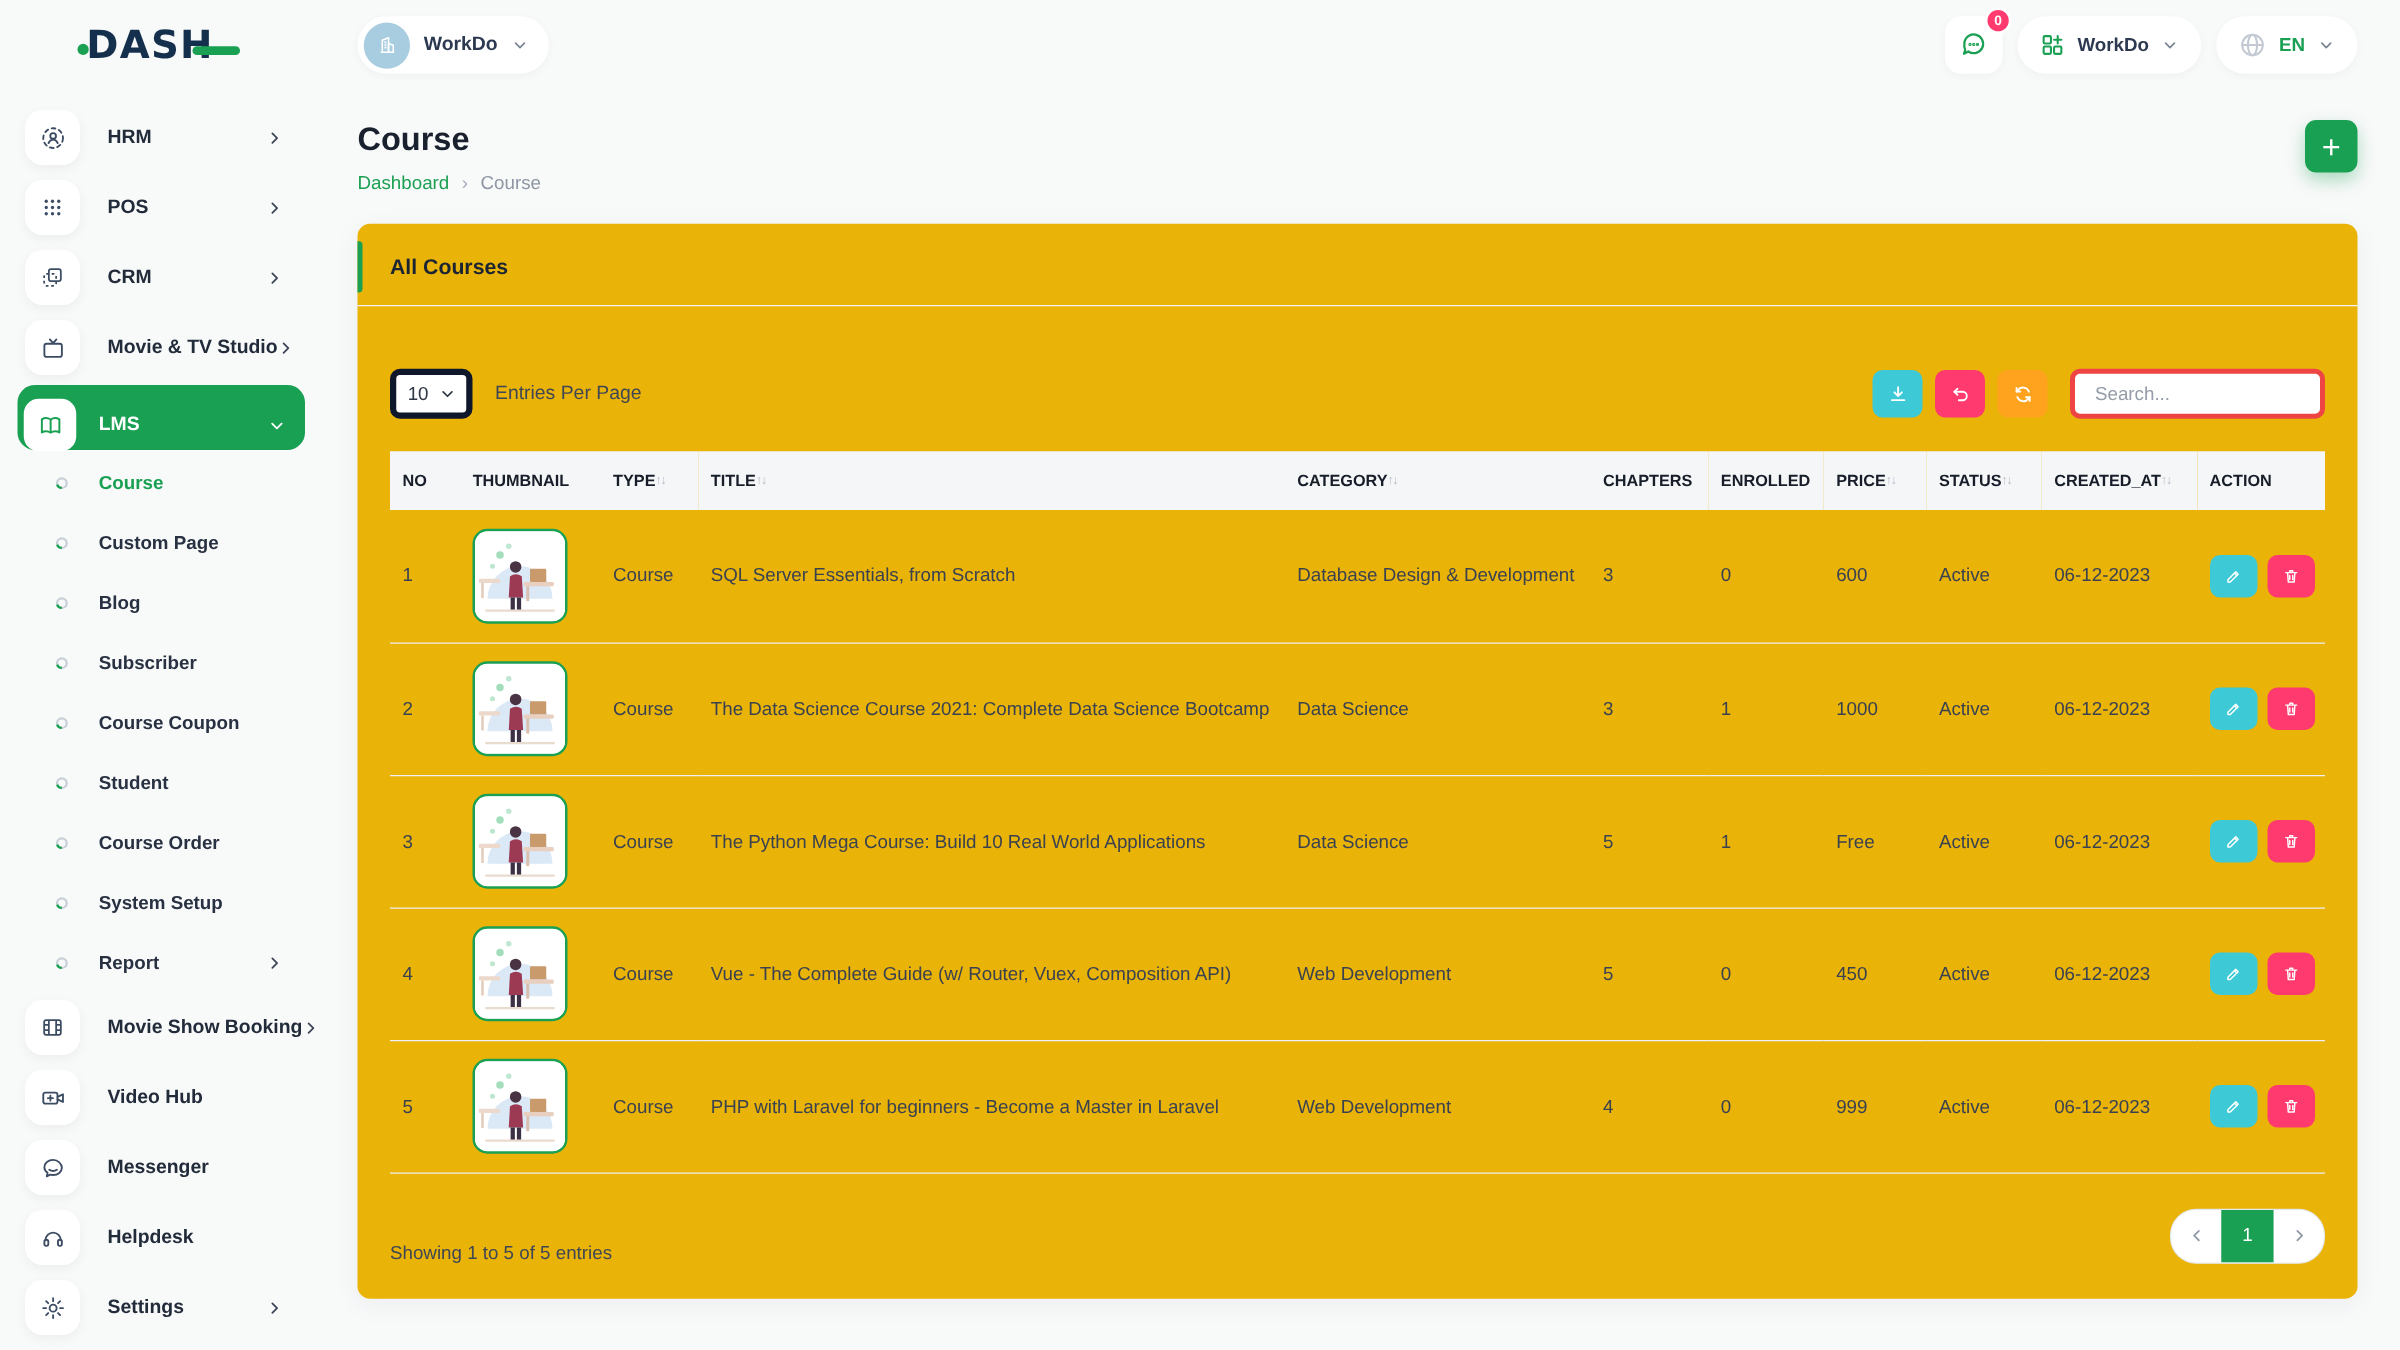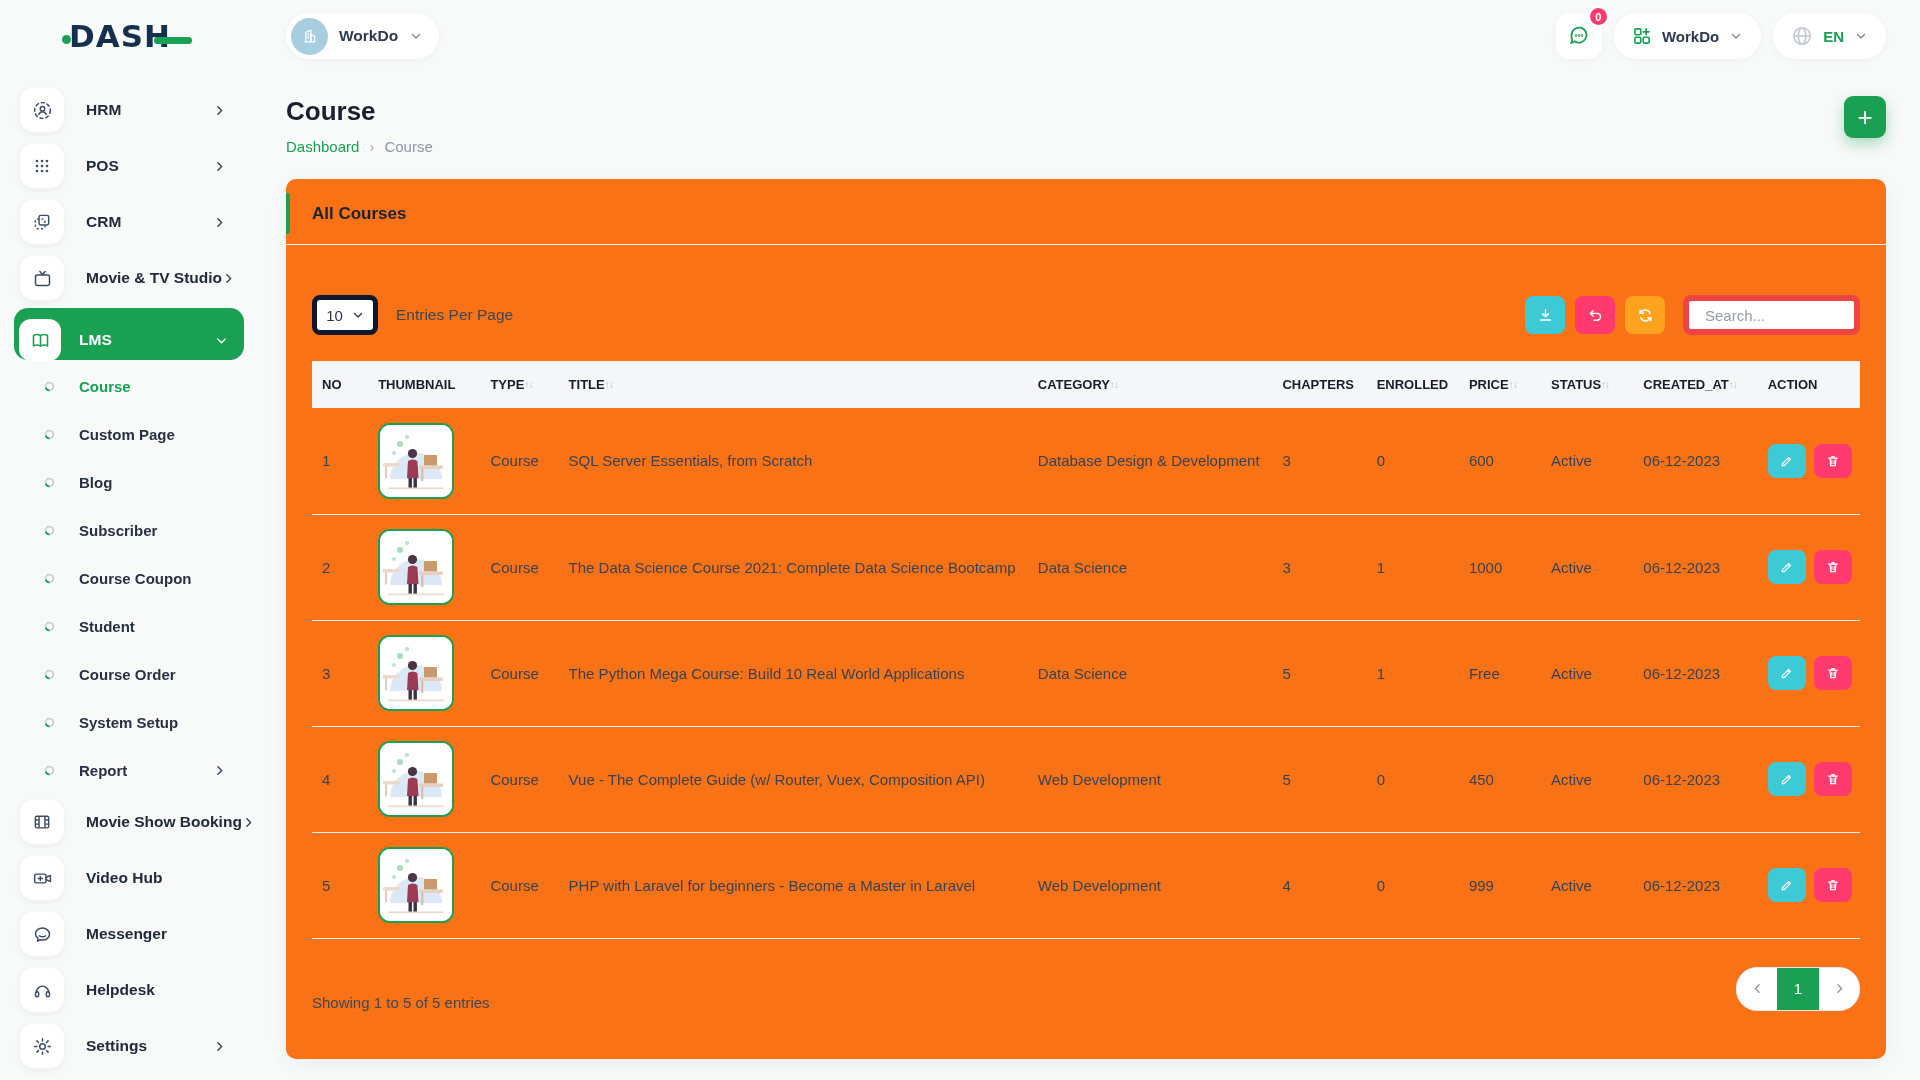--- a/index.html
+++ b/index.html
@@ -39,36 +39,36 @@
   
   .main{flex:1;padding:24px 34px 0 16px;min-width:0}
   .page-head{display:flex;justify-content:space-between;align-items:flex-start}
   .page-title{font-size:26px;font-weight:700;color:#19202e}
   .breadcrumb{margin-top:11px;font-size:15px;display:flex;gap:10px;align-items:center}
   .breadcrumb a{color:#1aa053;text-decoration:none;cursor:pointer}
   .crumb-sep{color:#a6adb8}
   .crumb-current{color:#8d96a3}
   .add-btn{width:42px;height:42px;border-radius:9px;background:#1aa053;color:#fff;font-size:26px;font-weight:400;border:none;cursor:pointer;box-shadow:0 6px 14px rgba(26,160,83,.35);line-height:0}
 
-  .card{margin-top:24px;background:#f97316;border-radius:10px;box-shadow:0 5px 22px rgba(40,50,70,.05);position:relative;padding-bottom:48px}
+  .card{margin-top:24px;background:#eab308;border-radius:10px;box-shadow:0 5px 22px rgba(40,50,70,.05);position:relative;padding-bottom:28px}
   .card-head{padding:25px 26px 20px;border-bottom:1px solid #f1f2f4;position:relative}
   .card-head::before{content:"";position:absolute;left:0;top:14px;width:4px;height:41px;background:#1aa053;border-radius:0 3px 3px 0}
   .card-title{font-size:17px;font-weight:700;color:#1a2433}
   .card-body{padding:0 26px}
 
   .controls{margin-top:50px;display:flex;justify-content:space-between;align-items:center}
   .controls-left{display:flex;align-items:center}
   .page-size{width:66px;height:40px;border:5px solid #0f172a;border-radius:8px;background:#fff;display:flex;align-items:center;justify-content:center;gap:9px;font-size:15px;color:#2f3745;cursor:pointer}
   .entries-label{margin-left:18px;font-size:15.5px;color:#3f4754}
   .controls-right{display:flex;align-items:center;gap:10px}
   .sq-btn{width:40px;height:38px;border-radius:8px;border:none;display:flex;align-items:center;justify-content:center;cursor:pointer}
   .sq-btn.info{background:#3ec9d6}
   .sq-btn.danger{background:#ff3a6e}
   .sq-btn.warning{background:#ffa21d}
-  .search-input{width:177px;height:40px;border:6px solid #ef4444;border-radius:8px;padding:0 16px;font-size:15px;color:#333;margin-left:8px;background:#fff;outline:none}
+  .search-input{width:204px;height:40px;border:4px solid #ef4444;border-radius:8px;padding:0 16px;font-size:15px;color:#333;margin-left:8px;background:#fff;outline:none}
   .search-input::placeholder{color:#949ca8}
 
   table{width:100%;border-collapse:collapse;margin-top:26px;table-layout:fixed}
   thead th{background:#f5f6f8;height:47px;font-size:13px;font-weight:700;color:#171d29;text-align:left;padding:0 10px;white-space:nowrap}
   th .th-in{display:flex;align-items:center;justify-content:flex-start}
   .sort{font-size:10px;color:#b7bec8;letter-spacing:-1px;font-weight:400}
   tbody td{height:106px;border-bottom:1px solid #eef0f3;font-size:15px;color:#3a4250;padding:0 10px;white-space:nowrap;overflow:hidden}
   .thumb{width:76px;height:76px;border:2px solid #1aa053;border-radius:12px;background:#fff;overflow:hidden;display:block}
   .act-btn{width:38px;height:34px;border-radius:8px;border:none;display:inline-flex;align-items:center;justify-content:center;cursor:pointer;margin-right:8px}
   .act-btn.edit{background:#3ec9d6}

